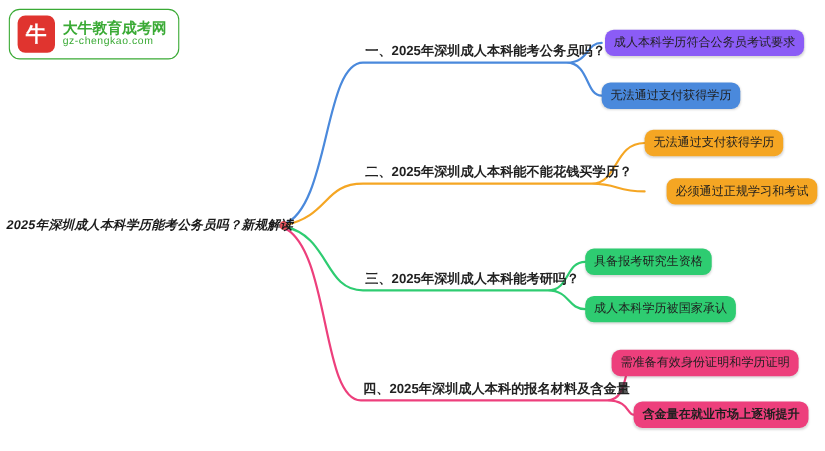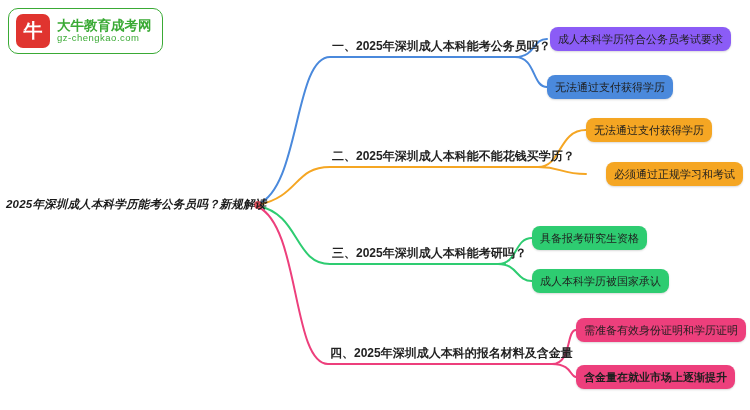--- a/index.html
+++ b/index.html
@@ -60,16 +60,16 @@
 
   <div class="node branch-label" style="left:332px;top:148px;">二、2025年深圳成人本科能不能花钱买学历？</div>
   <div class="node chip" style="left: 586px; top: 118px; background: rgb(245, 166, 35);">无法通过支付获得学历</div>
   <div class="node chip" style="left: 606px; top: 162px; background: rgb(245, 166, 35);">必须通过正规学习和考试</div>
 
   <div class="node branch-label" style="left:332px;top:245px;">三、2025年深圳成人本科能考研吗？</div>
   <div class="node chip" style="left: 532px; top: 226px; background: rgb(46, 204, 113);">具备报考研究生资格</div>
   <div class="node chip" style="left: 532px; top: 269px; background: rgb(46, 204, 113);">成人本科学历被国家承认</div>
 
   <div class="node branch-label" style="left:330px;top:345px;">四、2025年深圳成人本科的报名材料及含金量</div>
-  <div class="node chip" style="left: 576px; top: 318px; background: rgb(237, 63, 124);">需准备有效身份证明和学历证明</div>
+  <div class="node chip" style="left: 556px; top: 318px; background: rgb(237, 63, 124);">需准备有效身份证明和学历证明</div>
   <div class="node chip" style="left: 576px; top: 365px; background: rgb(237, 63, 124); font-weight: bold;">含金量在就业市场上逐渐提升</div>
 
 </div>
 
 </body></html>

